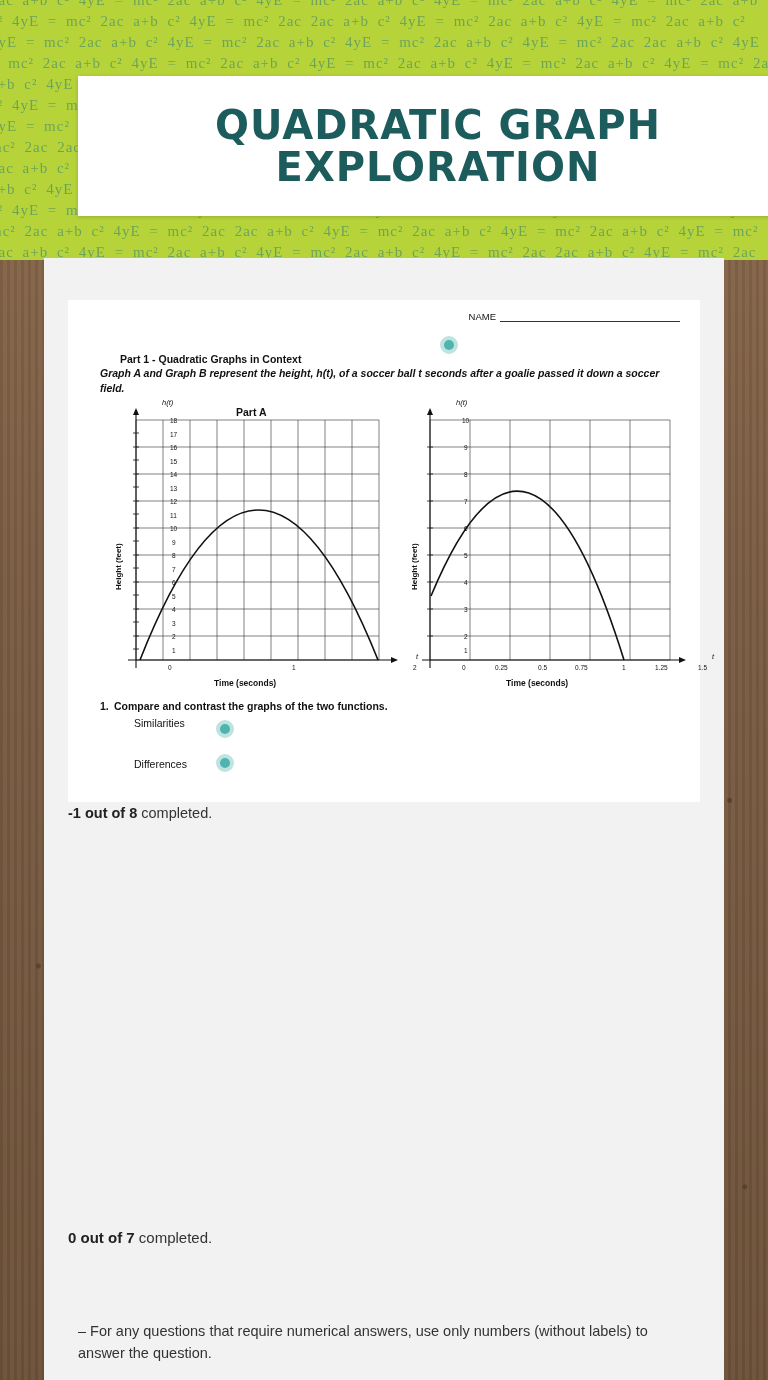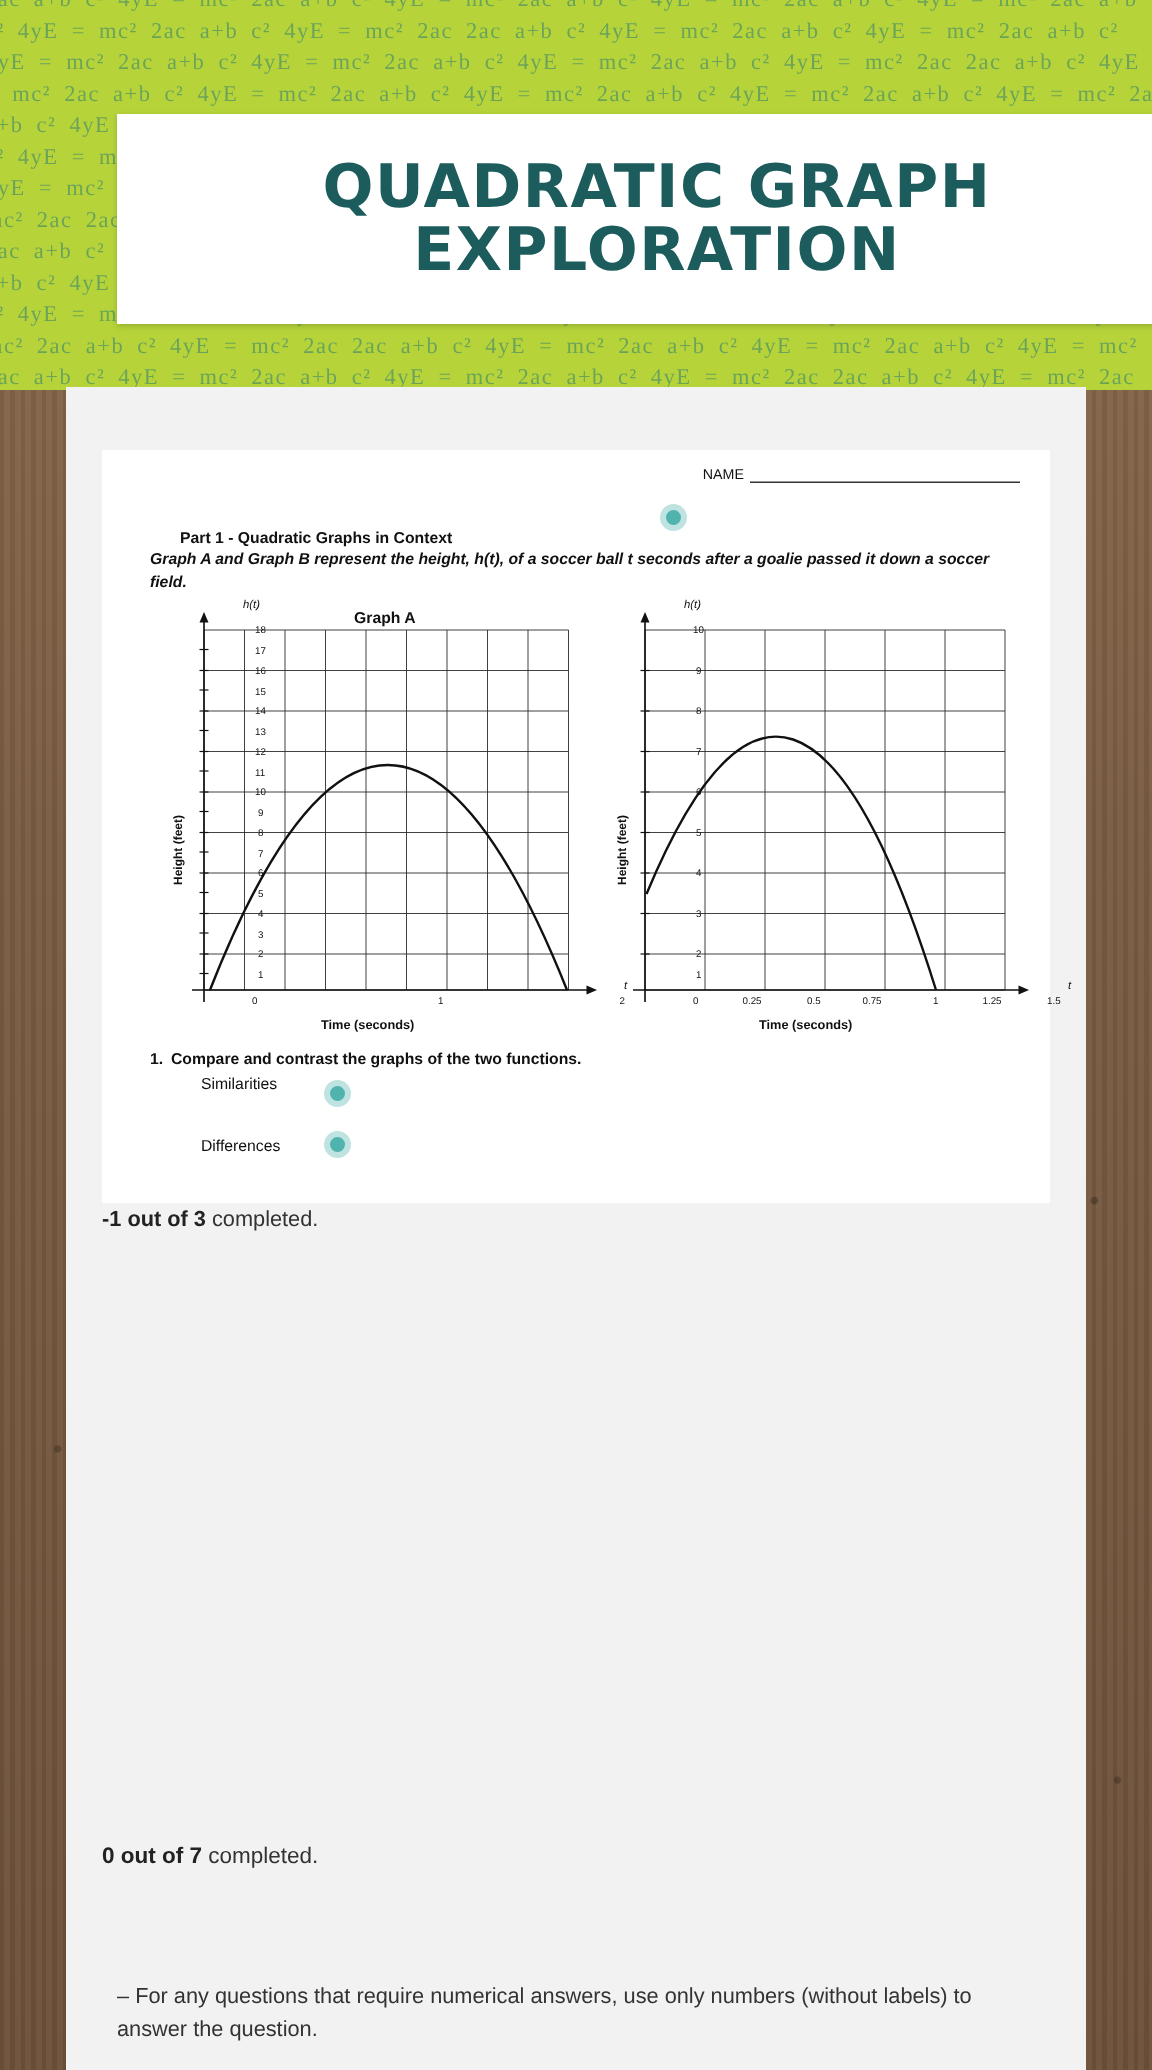--- a/index.html
+++ b/index.html
@@ -121,21 +121,21 @@
     <span class="name-line"></span>
   </div>
 
   <div class="dot-wrap" style="left:372px;top:36px;">
     <span class="dot"></span>
   </div>
 
   <div class="sec" style="top:52px;padding-left:20px;">Part 1 - Quadratic Graphs in Context</div>
   <div class="sec" style="top:66px;width:560px;font-style:italic;">Graph A and Graph B represent the height, h(t), of a soccer ball t seconds after a goalie passed it down a soccer field.</div>
 
-  <div class="graph-title" style="left:168px;top:106px;">Graph A</div>
+  <div class="graph-title" style="left:168px;top:106px;">Part A</div>
   <div class="axis-label" style="left:46px;top:290px;">Height (feet)</div>
   <div class="x-title" style="left:146px;top:378px;">Time (seconds)</div>
   <div class="tick" style="left:58px;top:98px;font-style:italic;font-size:7.5px;">h(t)</div>
   <div class="tick" style="left:312px;top:352px;font-style:italic;font-size:7.5px;">t</div>
 
   <svg width="300" height="300" style="position:absolute;left:58px;top:106px;">
 
     <g stroke="#2b2b2b" stroke-width="0.6" fill="none">
 
       <line x1="10" y1="14" x2="10" y2="254"></line>
@@ -283,20 +283,20 @@
     <span class="dot"></span>
   </div>
 
   <div class="qtext" style="left:66px;top:457px;">Differences</div>
   <div class="dot-wrap" style="left:148px;top:454px;">
     <span class="dot"></span>
   </div>
 </div>
 
 <div class="completed-1">
-  <b>-1 out of 3</b><span> completed.</span>
+  <b>-1 out of 8</b><span> completed.</span>
 </div>
 
 <div class="completed-2">
   <b>0 out of 7</b><span> completed.</span>
 </div>
 
 <div class="footer-note">– For any questions that require numerical answers, use only numbers (without labels) to answer the question.</div>
 
 </body></html>

